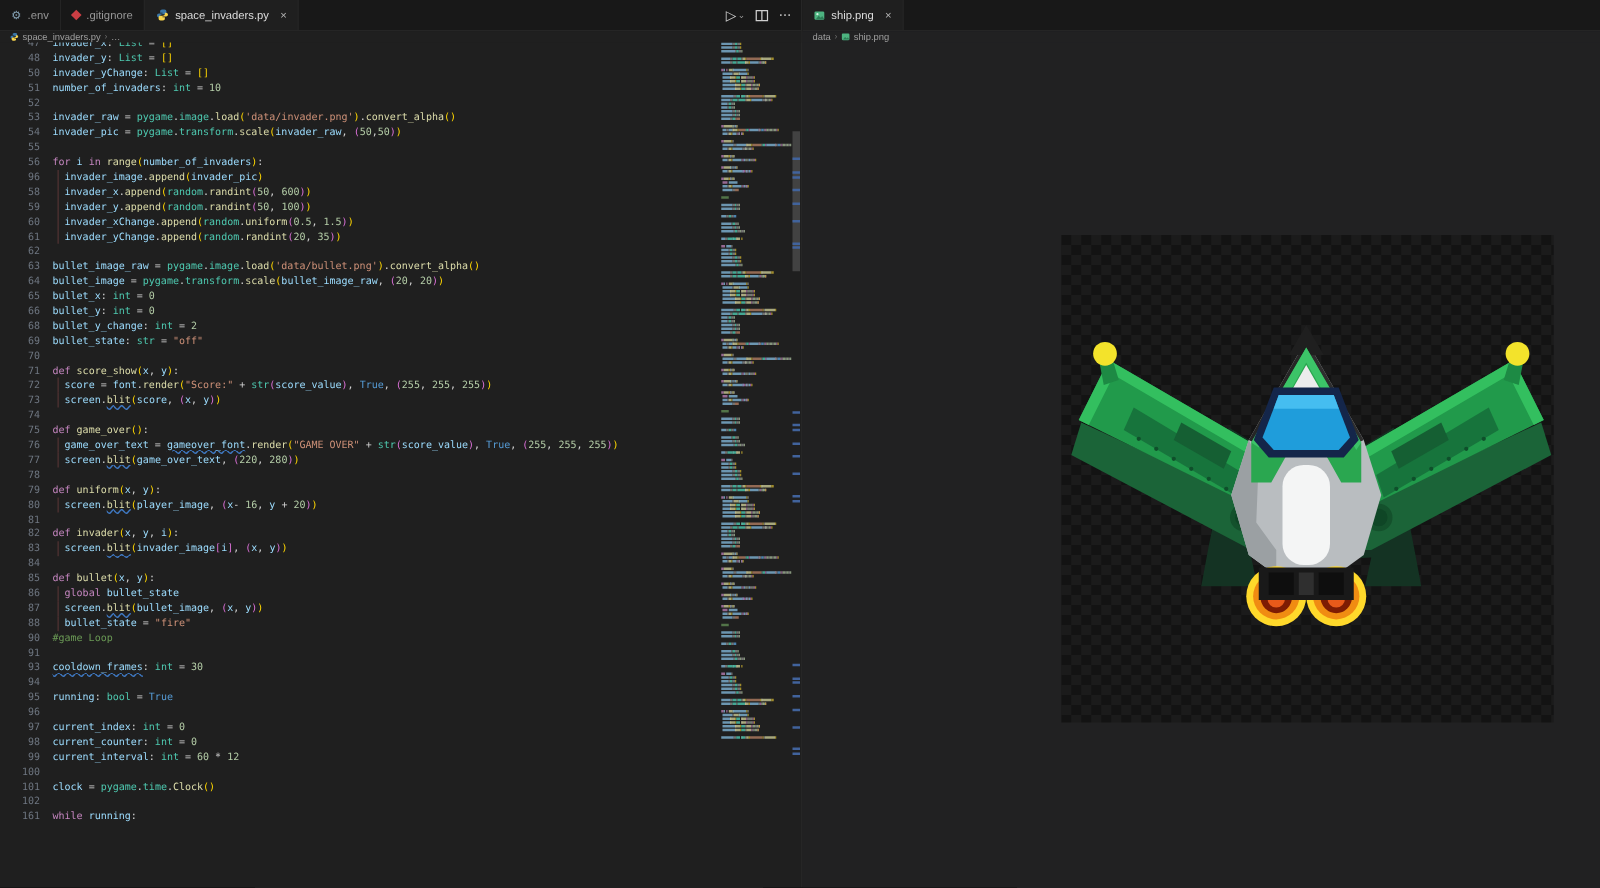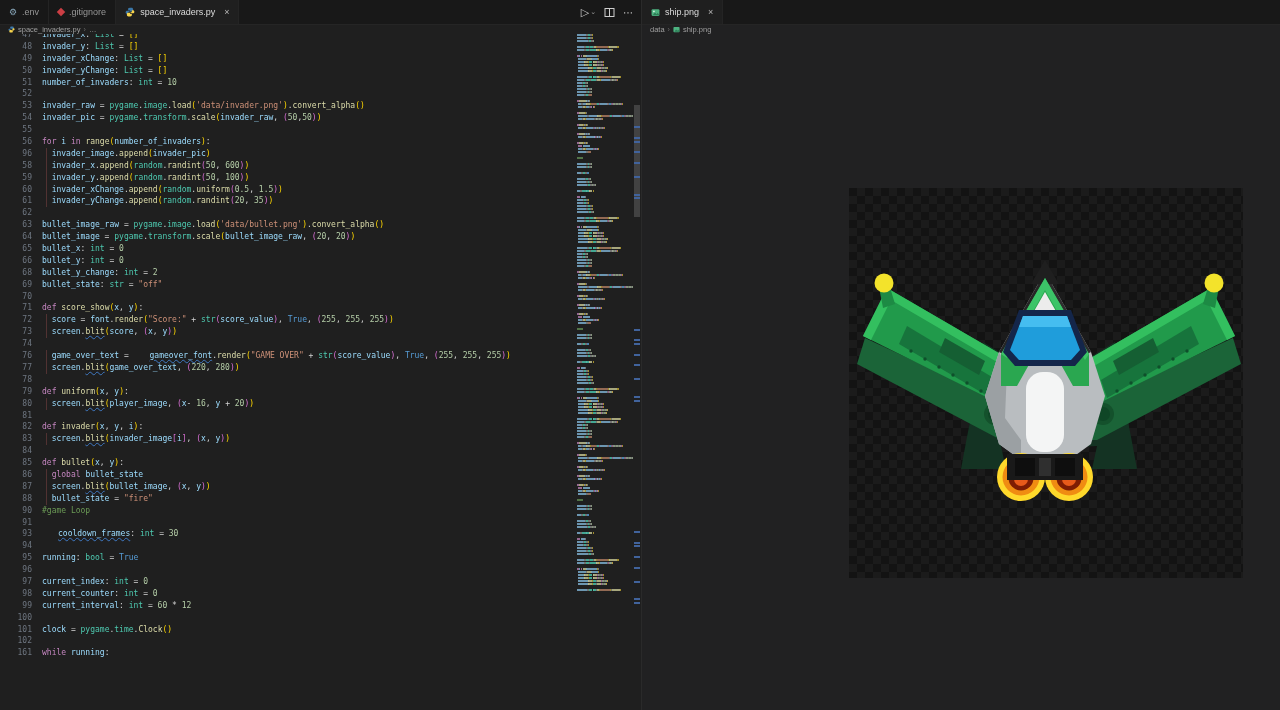--- a/index.html
+++ b/index.html
@@ -22,21 +22,21 @@
   .group-left{position:absolute;left:0;top:0;width:641px;height:710px;}
   .code-pane{position:absolute;left:0;top:33px;width:575px;height:677px;overflow:hidden;
              font-family:"DejaVu Sans Mono",monospace;font-size:8px;}
   .line{height:11.9px;line-height:11.9px;white-space:pre;position:relative;}
   .ln{display:inline-block;width:32px;padding-right:10px;text-align:right;color:#6e7681;}
   .guide{position:absolute;left:46px;top:0;width:1px;height:100%;background:rgba(122,66,66,.55);}
   .tk-v{color:#9cdcfe}.tk-ty{color:#4ec9b0}.tk-k{color:#c586c0}.tk-kb{color:#569cd6}
   .tk-f{color:#dcdcaa}.tk-n{color:#b5cea8}.tk-s{color:#ce9178}.tk-o{color:#d4d4d4}
   .tk-b1{color:#ffd700}.tk-b2{color:#da70d6}.tk-c{color:#6a9955}
   .tk-fu{color:#dcdcaa;text-decoration:underline wavy #3e78c2 1px;text-underline-offset:1px;}
-  .tk-vu{color:#9cdcfe;text-decoration:underline wavy #3e78c2 1px;text-underline-offset:1px;margin-left:16px;}
+  .tk-vu{color:#9cdcfe;text-decoration:underline wavy #3e78c2 1px;text-underline-offset:1px;}
   .minimap{position:absolute;left:575px;top:28px;width:58px;height:600px;overflow:hidden;}
   .mmseg{position:absolute;height:1.7px;opacity:.8;}
   .vscroll{position:absolute;left:633px;top:0;width:8px;height:710px;}
   .vthumb{position:absolute;left:1px;width:6px;top:105px;height:112px;background:rgba(140,140,140,.32);}
   .rulermark{position:absolute;left:1px;width:6px;height:2px;background:#41639c;}
   .divider{position:absolute;left:641px;top:0;width:1px;height:710px;background:#2a2a2a;}
   
   .group-right{position:absolute;left:642px;top:0;width:638px;height:710px;background:#212122;}
   .imgwrap{position:absolute;left:0;top:34px;right:0;bottom:0;background:#212122;}
   .checker{position:absolute;left:207px;top:154px;width:394px;height:390px;
@@ -92,21 +92,20 @@
         </svg>
       </span>
       <span>space_invaders.py</span>
       <span class="sep">›</span>
       <span>…</span>
     </div>
 
     <div class="code-pane" id="code-lines">
         <div class="line" style="margin-top: -4px;"><span class="ln">47</span><span class="tk-v">invader_x</span><span class="tk-o">: </span><span class="tk-ty">List</span><span class="tk-o"> = </span><span class="tk-b1">[]</span></div>
         <div class="line"><span class="ln">48</span><span class="tk-v">invader_y</span><span class="tk-o">: </span><span class="tk-ty">List</span><span class="tk-o"> = </span><span class="tk-b1">[]</span></div>
-        <div class="line"><span class="ln">49</span><span class="tk-v">invader_xChange</span><span class="tk-o">: </span><span class="tk-ty">List</span><span class="tk-o"> = </span><span class="tk-b1">[]</span></div>
         <div class="line"><span class="ln">50</span><span class="tk-v">invader_yChange</span><span class="tk-o">: </span><span class="tk-ty">List</span><span class="tk-o"> = </span><span class="tk-b1">[]</span></div>
         <div class="line"><span class="ln">51</span><span class="tk-v">number_of_invaders</span><span class="tk-o">: </span><span class="tk-ty">int</span><span class="tk-o"> = </span><span class="tk-n">10</span></div>
         <div class="line"><span class="ln">52</span></div>
         <div class="line"><span class="ln">53</span><span class="tk-v">invader_raw</span><span class="tk-o"> = </span><span class="tk-ty">pygame</span><span class="tk-o">.</span><span class="tk-ty">image</span><span class="tk-o">.</span><span class="tk-f">load</span><span class="tk-b1">(</span><span class="tk-s">'data/invader.png'</span><span class="tk-b1">)</span><span class="tk-o">.</span><span class="tk-f">convert_alpha</span><span class="tk-b1">()</span></div>
         <div class="line"><span class="ln">54</span><span class="tk-v">invader_pic</span><span class="tk-o"> = </span><span class="tk-ty">pygame</span><span class="tk-o">.</span><span class="tk-ty">transform</span><span class="tk-o">.</span><span class="tk-f">scale</span><span class="tk-b1">(</span><span class="tk-v">invader_raw</span><span class="tk-o">, </span><span class="tk-b2">(</span><span class="tk-n">50</span><span class="tk-o">,</span><span class="tk-n">50</span><span class="tk-b2">)</span><span class="tk-b1">)</span></div>
         <div class="line"><span class="ln">55</span></div>
         <div class="line"><span class="ln">56</span><span class="tk-k">for</span><span class="tk-o"> </span><span class="tk-v">i</span><span class="tk-o"> </span><span class="tk-k">in</span><span class="tk-o"> </span><span class="tk-f">range</span><span class="tk-b1">(</span><span class="tk-v">number_of_invaders</span><span class="tk-b1">)</span><span class="tk-o">:</span></div>
         <div class="line"><span class="ln">96</span><span class="guide"></span><span class="tk-o">  </span><span class="tk-v">invader_image</span><span class="tk-o">.</span><span class="tk-f">append</span><span class="tk-b1">(</span><span class="tk-v">invader_pic</span><span class="tk-b1">)</span></div>
         <div class="line"><span class="ln">58</span><span class="guide"></span><span class="tk-o">  </span><span class="tk-v">invader_x</span><span class="tk-o">.</span><span class="tk-f">append</span><span class="tk-b1">(</span><span class="tk-ty">random</span><span class="tk-o">.</span><span class="tk-f">randint</span><span class="tk-b2">(</span><span class="tk-n">50</span><span class="tk-o">, </span><span class="tk-n">600</span><span class="tk-b2">)</span><span class="tk-b1">)</span></div>
         <div class="line"><span class="ln">59</span><span class="guide"></span><span class="tk-o">  </span><span class="tk-v">invader_y</span><span class="tk-o">.</span><span class="tk-f">append</span><span class="tk-b1">(</span><span class="tk-ty">random</span><span class="tk-o">.</span><span class="tk-f">randint</span><span class="tk-b2">(</span><span class="tk-n">50</span><span class="tk-o">, </span><span class="tk-n">100</span><span class="tk-b2">)</span><span class="tk-b1">)</span></div>
@@ -117,20 +116,21 @@
         <div class="line"><span class="ln">64</span><span class="tk-v">bullet_image</span><span class="tk-o"> = </span><span class="tk-ty">pygame</span><span class="tk-o">.</span><span class="tk-ty">transform</span><span class="tk-o">.</span><span class="tk-f">scale</span><span class="tk-b1">(</span><span class="tk-v">bullet_image_raw</span><span class="tk-o">, </span><span class="tk-b2">(</span><span class="tk-n">20</span><span class="tk-o">, </span><span class="tk-n">20</span><span class="tk-b2">)</span><span class="tk-b1">)</span></div>
         <div class="line"><span class="ln">65</span><span class="tk-v">bullet_x</span><span class="tk-o">: </span><span class="tk-ty">int</span><span class="tk-o"> = </span><span class="tk-n">0</span></div>
         <div class="line"><span class="ln">66</span><span class="tk-v">bullet_y</span><span class="tk-o">: </span><span class="tk-ty">int</span><span class="tk-o"> = </span><span class="tk-n">0</span></div>
         <div class="line"><span class="ln">68</span><span class="tk-v">bullet_y_change</span><span class="tk-o">: </span><span class="tk-ty">int</span><span class="tk-o"> = </span><span class="tk-n">2</span></div>
         <div class="line"><span class="ln">69</span><span class="tk-v">bullet_state</span><span class="tk-o">: </span><span class="tk-ty">str</span><span class="tk-o"> = </span><span class="tk-s">"off"</span></div>
         <div class="line"><span class="ln">70</span></div>
         <div class="line"><span class="ln">71</span><span class="tk-k">def</span><span class="tk-o"> </span><span class="tk-f">score_show</span><span class="tk-b1">(</span><span class="tk-v">x</span><span class="tk-o">, </span><span class="tk-v">y</span><span class="tk-b1">)</span><span class="tk-o">:</span></div>
         <div class="line"><span class="ln">72</span><span class="guide"></span><span class="tk-o">  </span><span class="tk-v">score</span><span class="tk-o"> = </span><span class="tk-v">font</span><span class="tk-o">.</span><span class="tk-f">render</span><span class="tk-b1">(</span><span class="tk-s">"Score:"</span><span class="tk-o"> + </span><span class="tk-ty">str</span><span class="tk-b2">(</span><span class="tk-v">score_value</span><span class="tk-b2">)</span><span class="tk-o">, </span><span class="tk-kb">True</span><span class="tk-o">, </span><span class="tk-b2">(</span><span class="tk-n">255</span><span class="tk-o">, </span><span class="tk-n">255</span><span class="tk-o">, </span><span class="tk-n">255</span><span class="tk-b2">)</span><span class="tk-b1">)</span></div>
         <div class="line"><span class="ln">73</span><span class="guide"></span><span class="tk-o">  </span><span class="tk-v">screen</span><span class="tk-o">.</span><span class="tk-fu">blit</span><span class="tk-b1">(</span><span class="tk-v">score</span><span class="tk-o">, </span><span class="tk-b2">(</span><span class="tk-v">x</span><span class="tk-o">, </span><span class="tk-v">y</span><span class="tk-b2">)</span><span class="tk-b1">)</span></div>
         <div class="line"><span class="ln">74</span></div>
+        <div class="line"><span class="ln">75</span><span class="tk-k">def</span><span class="tk-o"> </span><span class="tk-f">game_over</span><span class="tk-b1">()</span><span class="tk-o">:</span></div>
         <div class="line"><span class="ln">76</span><span class="guide"></span><span class="tk-o">  </span><span class="tk-v">game_over_text</span><span class="tk-o"> = </span><span class="tk-vu">gameover_font</span><span class="tk-o">.</span><span class="tk-f">render</span><span class="tk-b1">(</span><span class="tk-s">"GAME OVER"</span><span class="tk-o"> + </span><span class="tk-ty">str</span><span class="tk-b2">(</span><span class="tk-v">score_value</span><span class="tk-b2">)</span><span class="tk-o">, </span><span class="tk-kb">True</span><span class="tk-o">, </span><span class="tk-b2">(</span><span class="tk-n">255</span><span class="tk-o">, </span><span class="tk-n">255</span><span class="tk-o">, </span><span class="tk-n">255</span><span class="tk-b2">)</span><span class="tk-b1">)</span></div>
         <div class="line"><span class="ln">77</span><span class="guide"></span><span class="tk-o">  </span><span class="tk-v">screen</span><span class="tk-o">.</span><span class="tk-fu">blit</span><span class="tk-b1">(</span><span class="tk-v">game_over_text</span><span class="tk-o">, </span><span class="tk-b2">(</span><span class="tk-n">220</span><span class="tk-o">, </span><span class="tk-n">280</span><span class="tk-b2">)</span><span class="tk-b1">)</span></div>
         <div class="line"><span class="ln">78</span></div>
         <div class="line"><span class="ln">79</span><span class="tk-k">def</span><span class="tk-o"> </span><span class="tk-f">uniform</span><span class="tk-b1">(</span><span class="tk-v">x</span><span class="tk-o">, </span><span class="tk-v">y</span><span class="tk-b1">)</span><span class="tk-o">:</span></div>
         <div class="line"><span class="ln">80</span><span class="guide"></span><span class="tk-o">  </span><span class="tk-v">screen</span><span class="tk-o">.</span><span class="tk-fu">blit</span><span class="tk-b1">(</span><span class="tk-v">player_image</span><span class="tk-o">, </span><span class="tk-b2">(</span><span class="tk-v">x</span><span class="tk-o">- </span><span class="tk-n">16</span><span class="tk-o">, </span><span class="tk-v">y</span><span class="tk-o"> + </span><span class="tk-n">20</span><span class="tk-b2">)</span><span class="tk-b1">)</span></div>
         <div class="line"><span class="ln">81</span></div>
         <div class="line"><span class="ln">82</span><span class="tk-k">def</span><span class="tk-o"> </span><span class="tk-f">invader</span><span class="tk-b1">(</span><span class="tk-v">x</span><span class="tk-o">, </span><span class="tk-v">y</span><span class="tk-o">, </span><span class="tk-v">i</span><span class="tk-b1">)</span><span class="tk-o">:</span></div>
         <div class="line"><span class="ln">83</span><span class="guide"></span><span class="tk-o">  </span><span class="tk-v">screen</span><span class="tk-o">.</span><span class="tk-fu">blit</span><span class="tk-b1">(</span><span class="tk-v">invader_image</span><span class="tk-b2">[</span><span class="tk-v">i</span><span class="tk-b2">]</span><span class="tk-o">, </span><span class="tk-b2">(</span><span class="tk-v">x</span><span class="tk-o">, </span><span class="tk-v">y</span><span class="tk-b2">)</span><span class="tk-b1">)</span></div>
         <div class="line"><span class="ln">84</span></div>
         <div class="line"><span class="ln">85</span><span class="tk-k">def</span><span class="tk-o"> </span><span class="tk-f">bullet</span><span class="tk-b1">(</span><span class="tk-v">x</span><span class="tk-o">, </span><span class="tk-v">y</span><span class="tk-b1">)</span><span class="tk-o">:</span></div>

